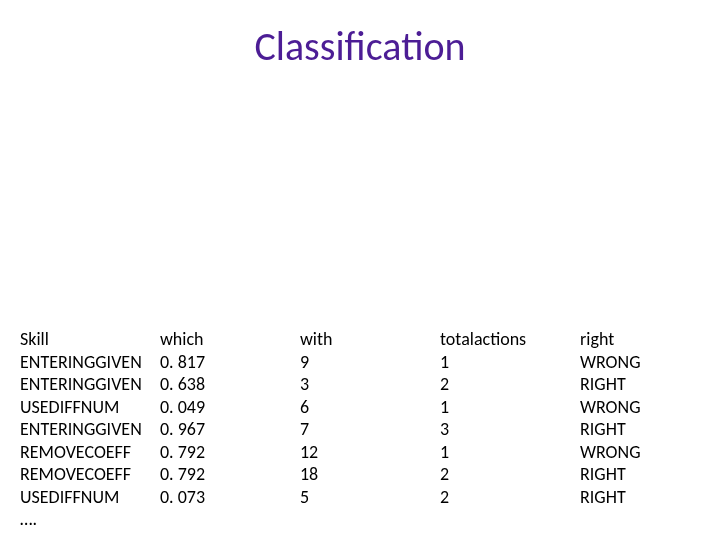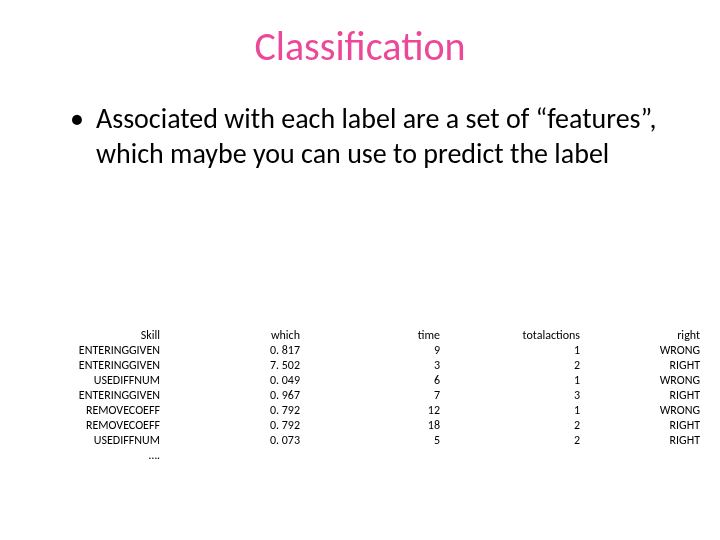--- a/index.html
+++ b/index.html
@@ -17,21 +17,21 @@
     box-sizing: border-box;
     padding: 0;
     position: relative;
   }
   .title {
     text-align: center;
     font-size: 40px;
     font-weight: 400;
     margin-top: 22px;
     margin-bottom: 30px;
-    color: #ec4899;
+    color: #4c1d95;
   }
   .body {
     margin: 0 60px 0 70px;
   }
   .bullet {
     font-size: 28px;
     line-height: 1.25;
     position: relative;
     padding-left: 26px;
   }
@@ -47,70 +47,66 @@
     left: 20px;
     top: 306px;
     width: 680px;
   }
   .data-table {
     width: 100%;
     border-collapse: collapse;
     table-layout: fixed;
   }
   .data-table td {
-    font-size: 12px;
+    font-size: 18px;
     line-height: 1.25;
     vertical-align: top;
     padding: 0;
-    text-align: right;
   }
   .col-skill  { width: 140px; }
   .col-pknow  { width: 140px; }
   .col-time   { width: 140px; }
   .col-total  { width: 140px; }
   .col-right  { width: 120px; }
 </style>
 </head>
 <body>
 
 <div class="slide">
 
   <div class="title">Classification</div>
 
-  <div class="body">
-    <div class="bullet">Associated with each label are a set of “features”, which maybe you can use to predict the label</div>
-  </div>
 
   <div class="table-wrap">
     <table class="data-table">
       <colgroup>
         <col class="col-skill">
           <col class="col-pknow">
           <col class="col-time">
           <col class="col-total">
           <col class="col-right">
       </colgroup>
       <tbody>
           <tr>
         <td>Skill</td>
         <td>which</td>
-        <td>time</td>
+        <td>with</td>
         <td>totalactions</td>
         <td>right</td>
       </tr>
       <tr>
         <td>ENTERINGGIVEN</td>
         <td>0. 817</td>
         <td>9</td>
         <td>1</td>
         <td>WRONG</td>
       </tr>
       <tr>
         <td>ENTERINGGIVEN</td>
-        <td>7. 502</td>
+        <td>0. 638</td>
         <td>3</td>
         <td>2</td>
         <td>RIGHT</td>
       </tr>
       <tr>
         <td>USEDIFFNUM</td>
         <td>0. 049</td>
         <td>6</td>
         <td>1</td>
         <td>WRONG</td>

